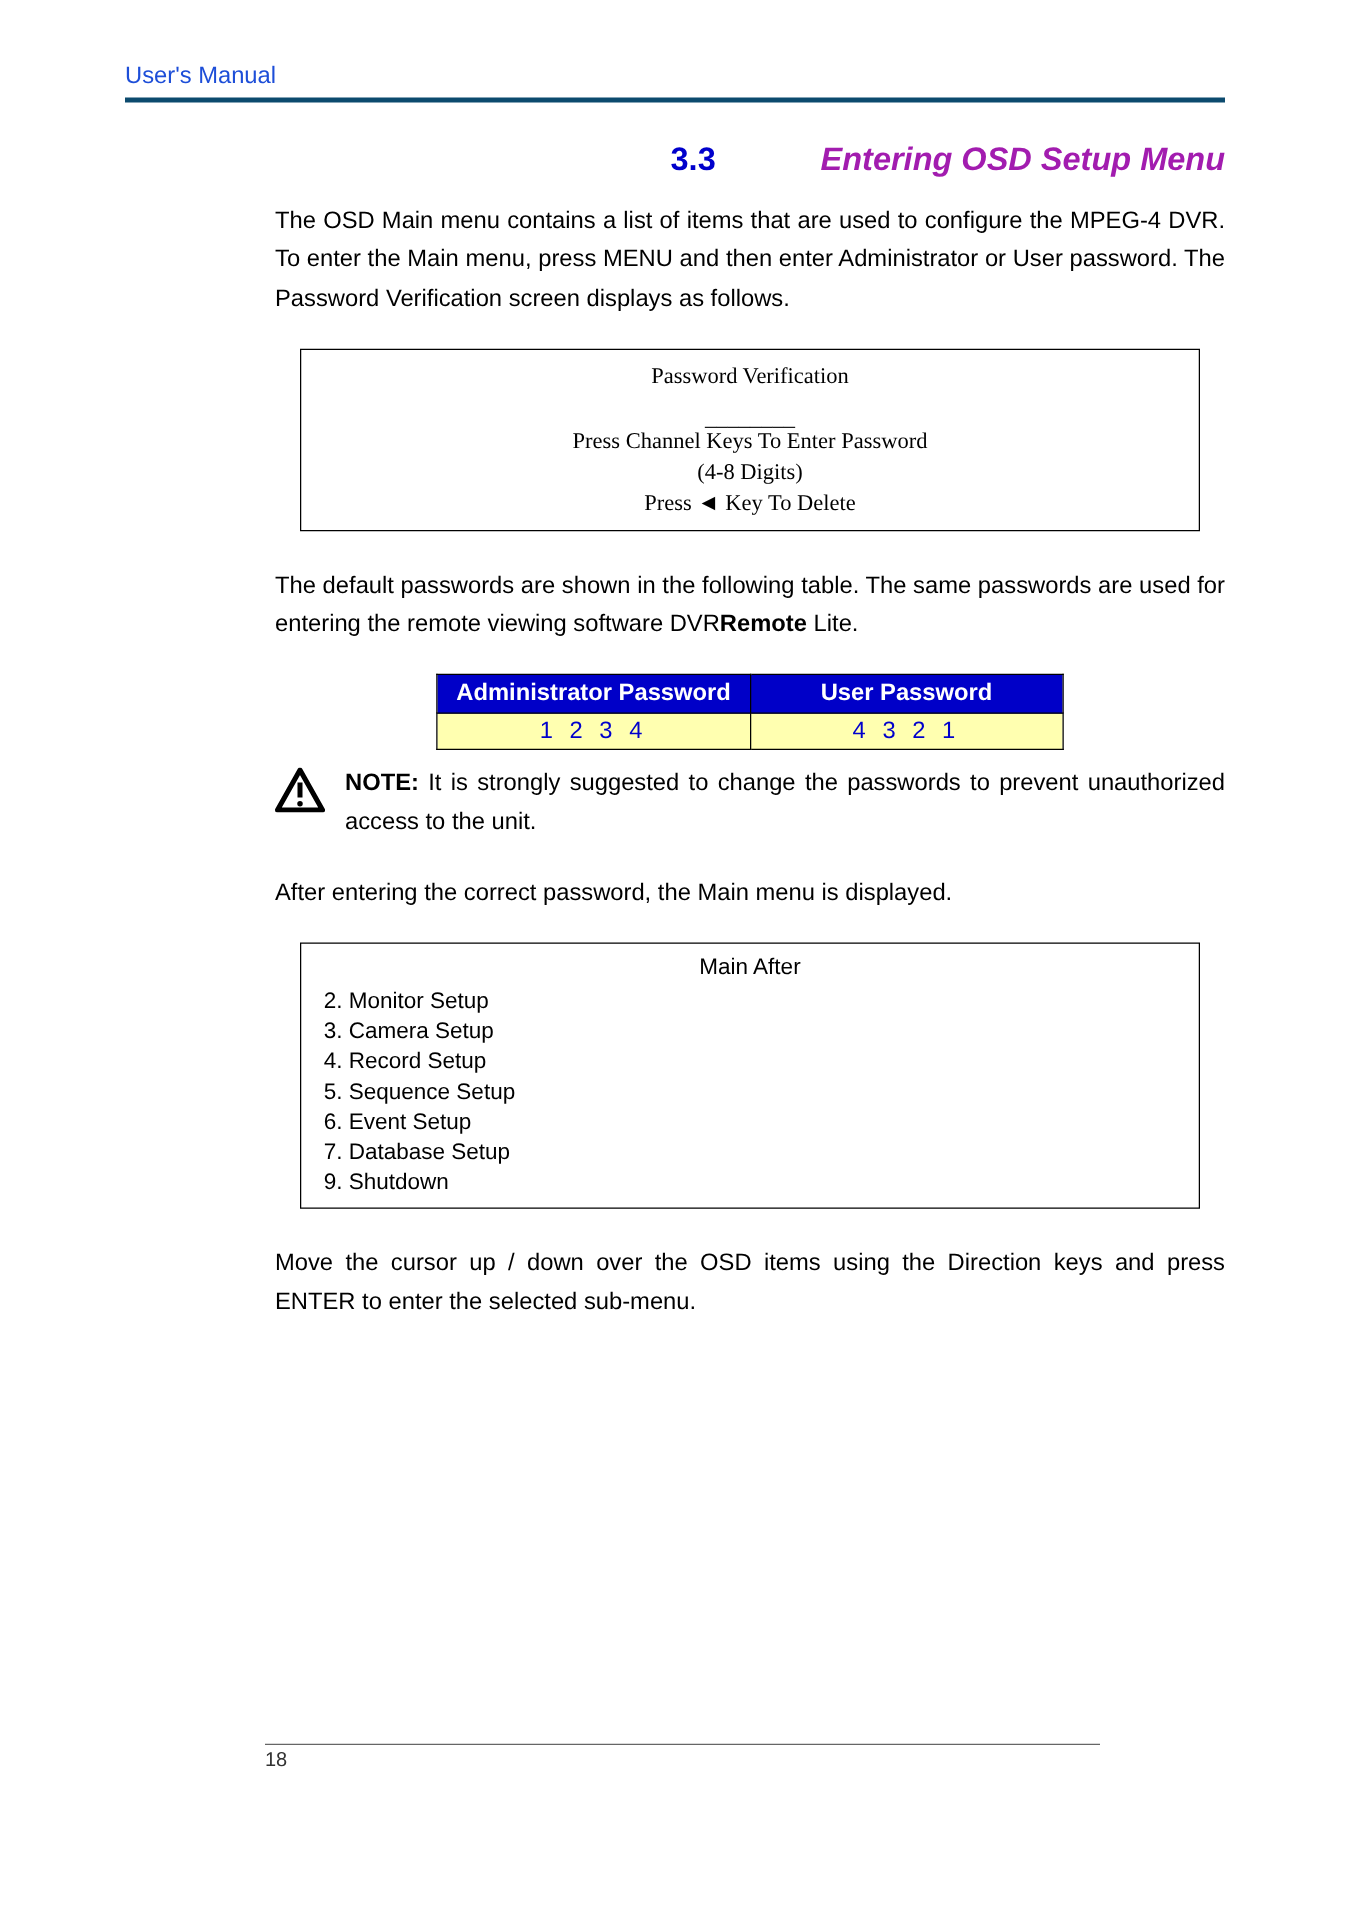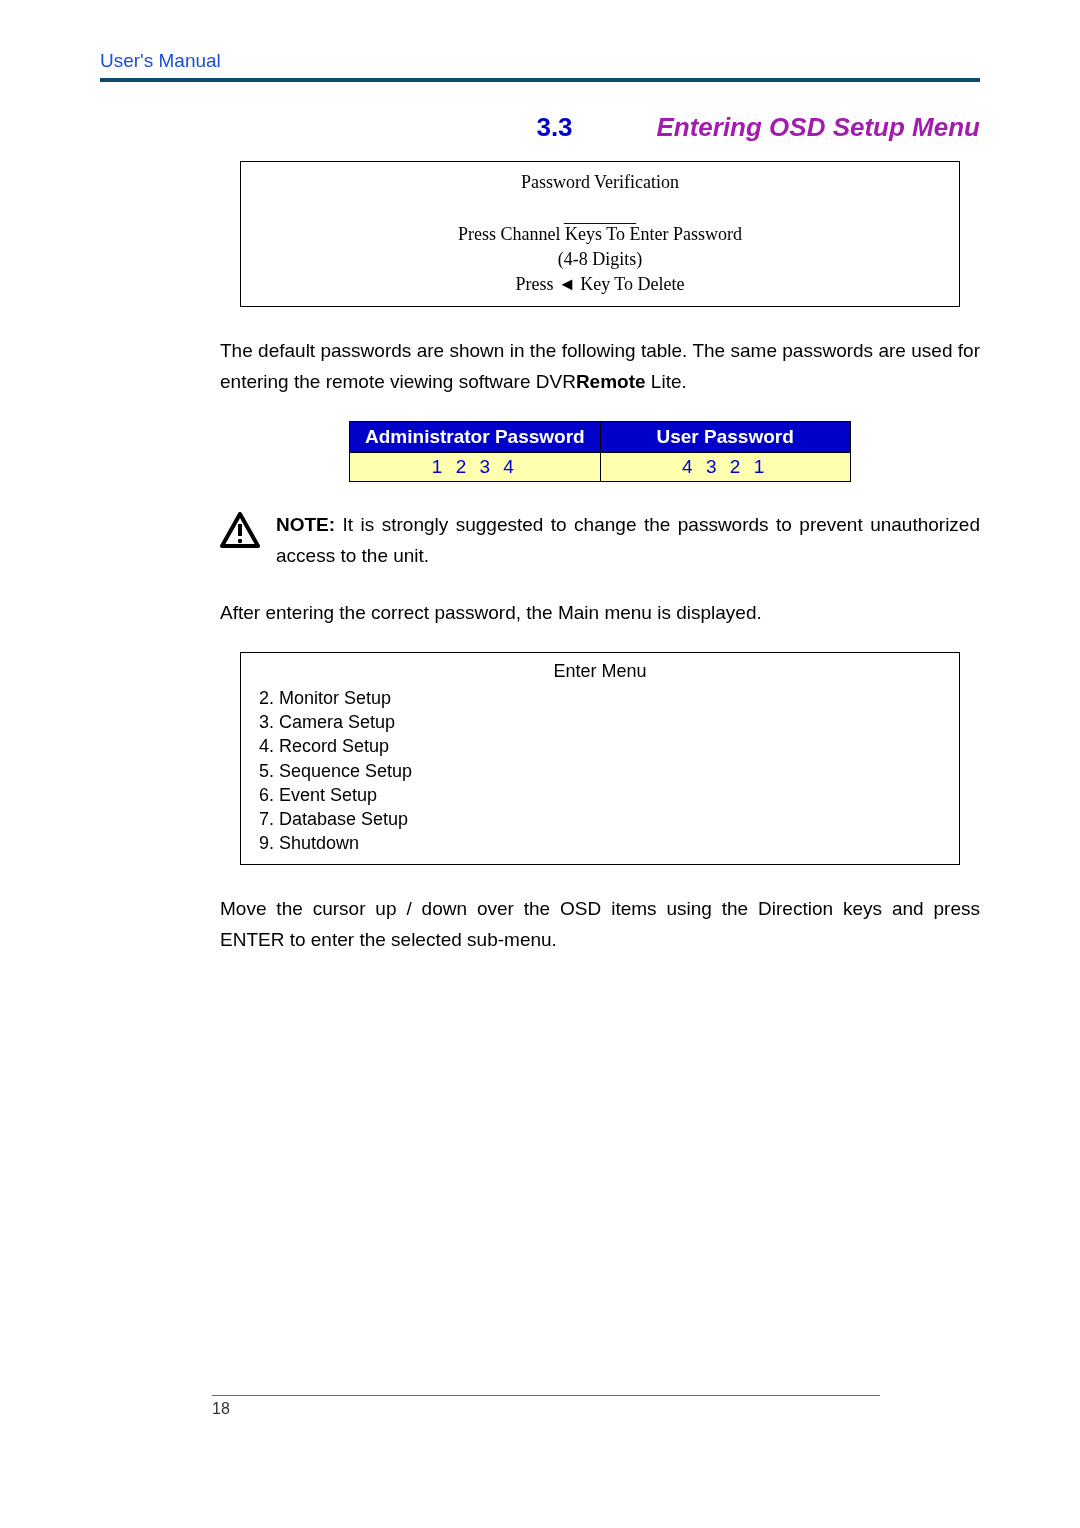--- a/index.html
+++ b/index.html
@@ -61,21 +61,21 @@
       margin-bottom: 4px;
     }
     .osd-box .osd-underscore {
       letter-spacing: 0;
       margin-bottom: 0;
       line-height: 0.6;
       margin-top: 16px;
     }
     .password-table {
       border-collapse: collapse;
-      margin: 12px auto 28px auto;
+      margin: 12px auto 12px auto;
       width: 66%;
     }
     .password-table th {
       background: #0000c8;
       color: #fff;
       font-weight: bold;
       font-size: 19px;
       padding: 4px 6px;
       border: 1px solid #000;
       width: 50%;
@@ -142,20 +142,21 @@
 
 <div class="header-line">User's Manual</div>
 
 <div class="section-heading">
   <div class="section-number">3.3</div>
   <div class="section-title">Entering OSD Setup Menu</div>
 </div>
 
 <div class="content-block">
 
+  <p class="paragraph">The OSD Main menu contains a list of items that are used to configure the MPEG-4 DVR. To enter the Main menu, press MENU and then enter Administrator or User password. The Password Verification screen displays as follows.</p>
 
   <div class="osd-box">
     <div class="osd-title">Password Verification</div>
     <div class="osd-underscore">________</div>
     <div>Press Channel Keys To Enter Password</div>
     <div>(4-8 Digits)</div>
     <div>Press ◄ Key To Delete</div>
   </div>
 
   <p class="paragraph">
@@ -184,21 +185,21 @@
       </svg>
     </div>
     <div class="note-text">
       <b>NOTE:</b><span> It is strongly suggested to change the passwords to prevent unauthorized access to the unit.</span>
     </div>
   </div>
 
   <p class="paragraph">After entering the correct password, the Main menu is displayed.</p>
 
   <div class="menu-box">
-    <div class="menu-title">Enter Menu</div>
+    <div class="menu-title">Main After</div>
     <div class="menu-item-list">
       <div class="mi">2. Monitor Setup</div>
       <div class="mi">3. Camera Setup</div>
       <div class="mi">4. Record Setup</div>
       <div class="mi">5. Sequence Setup</div>
       <div class="mi">6. Event Setup</div>
       <div class="mi">7. Database Setup</div>
       <div class="mi">9. Shutdown</div>
     </div>
   </div>

